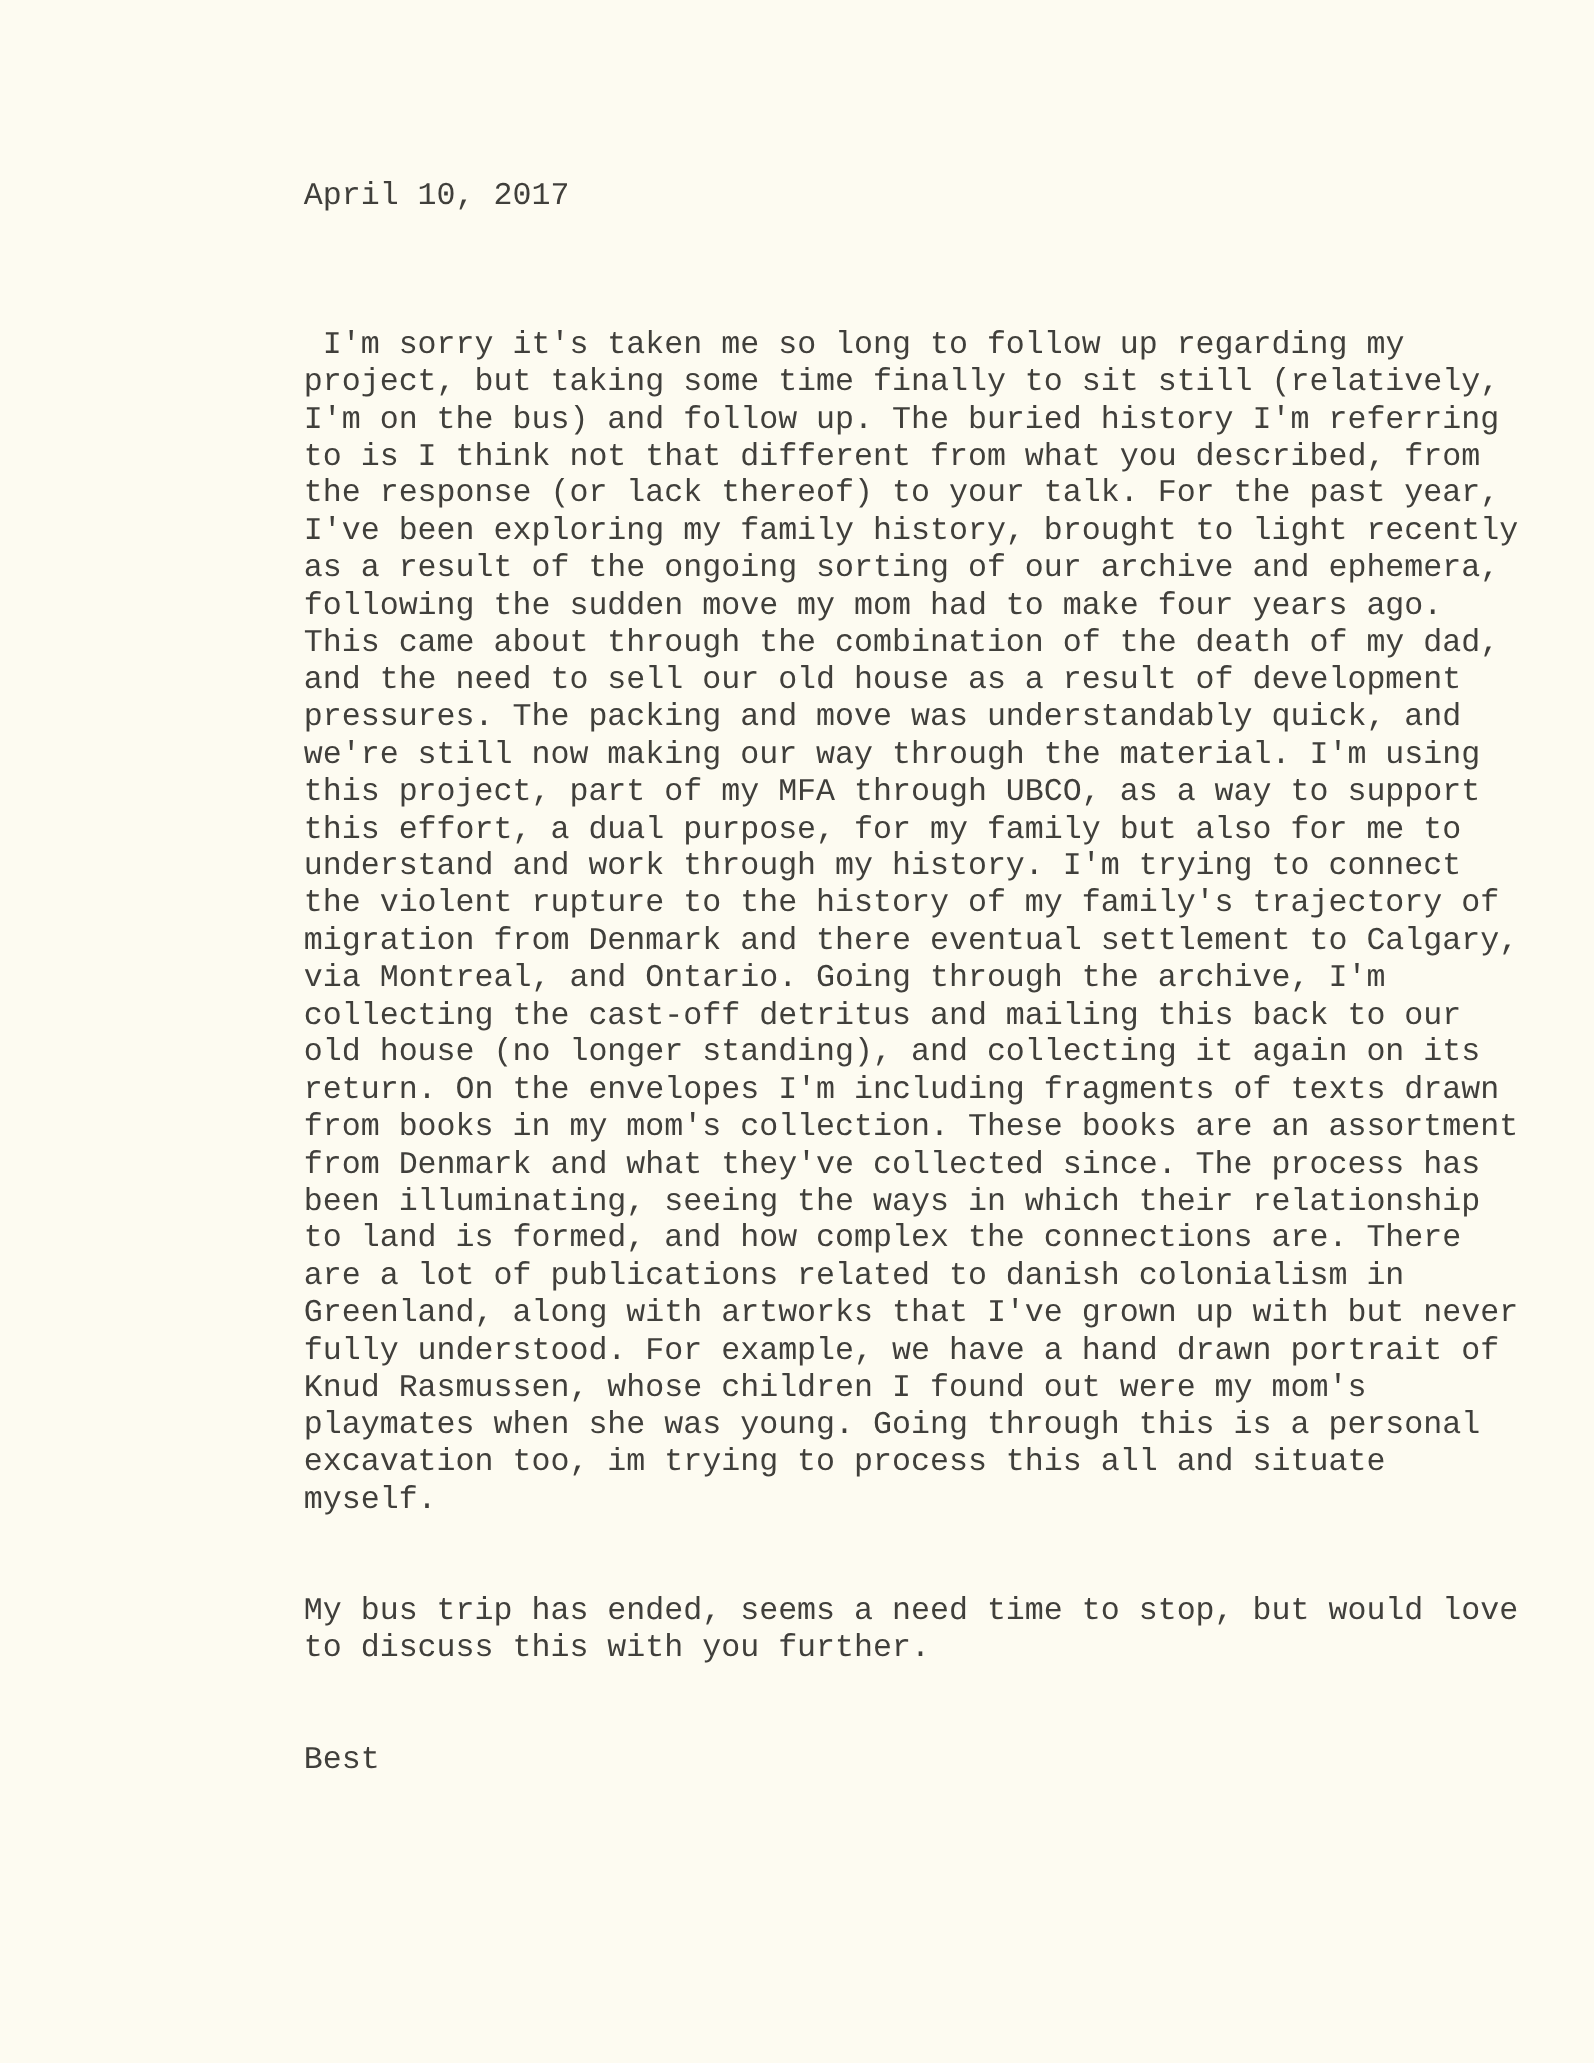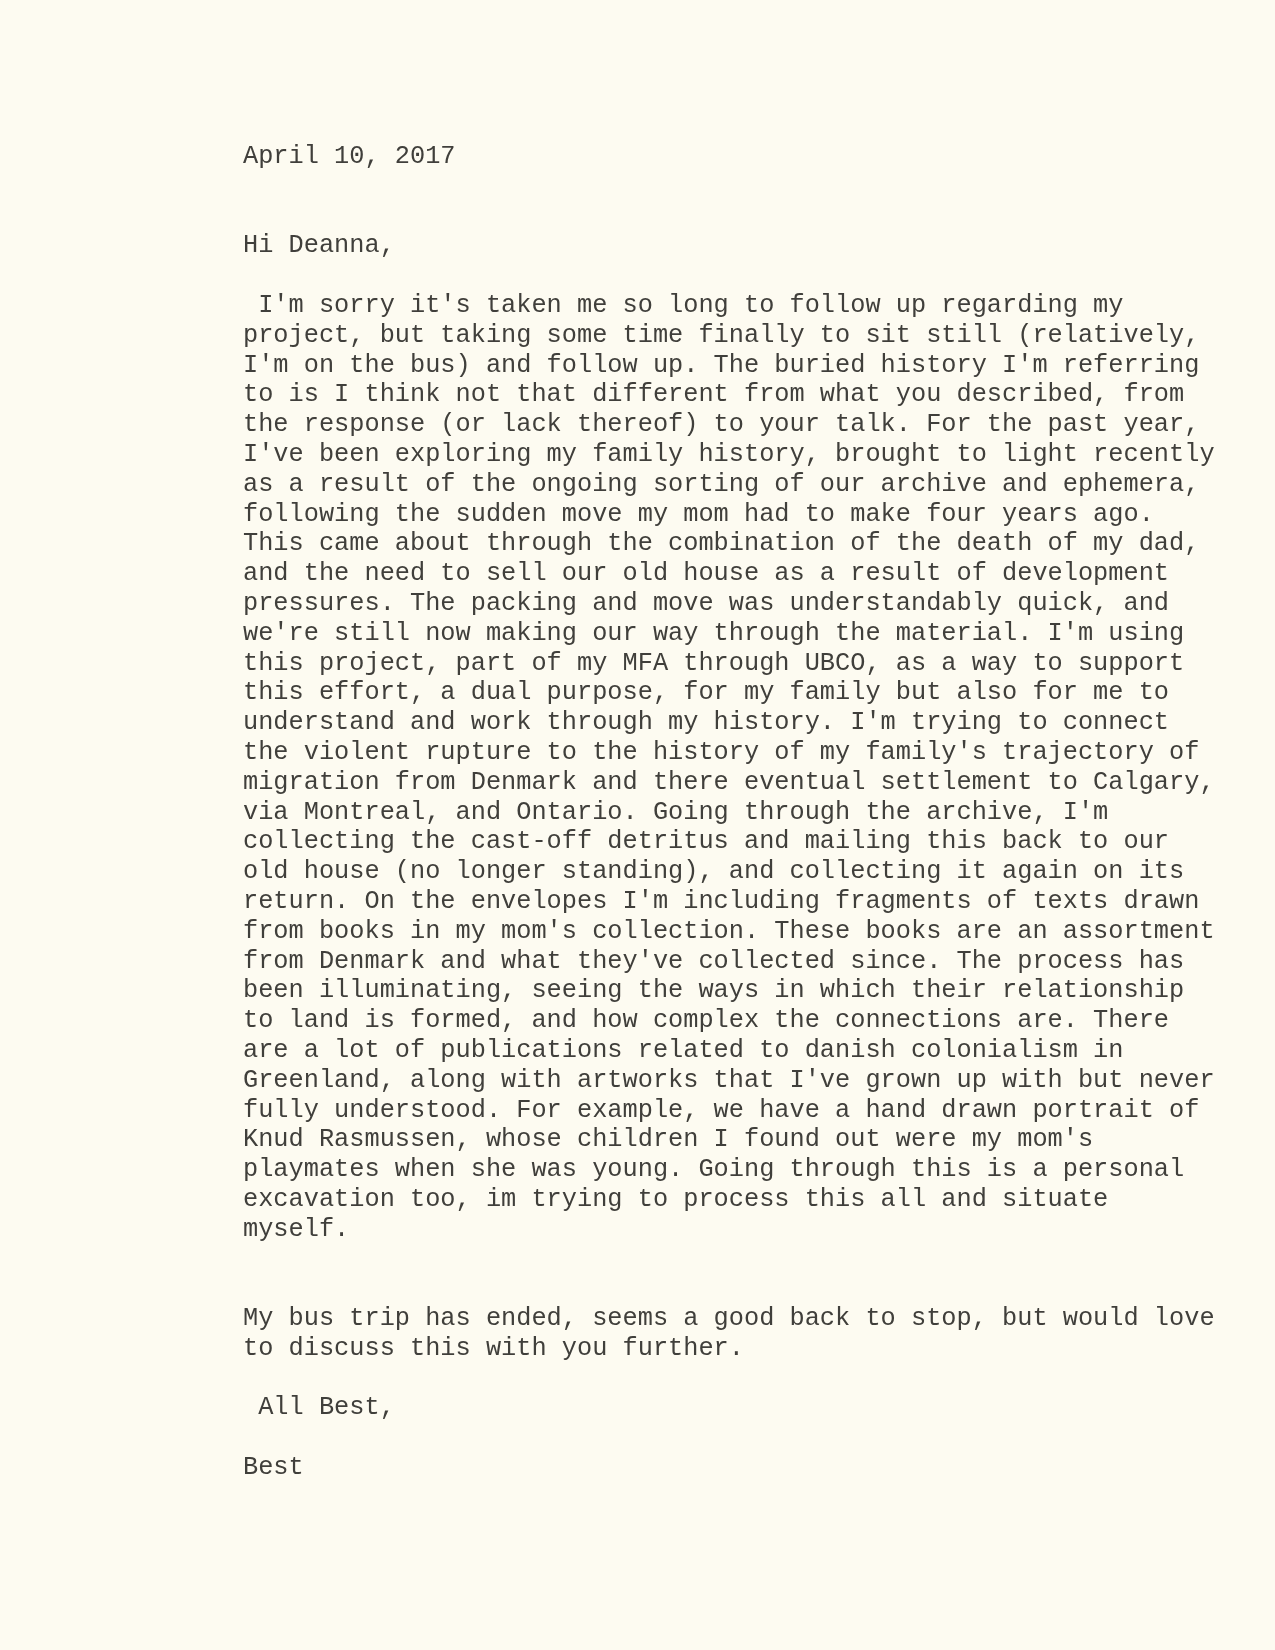--- a/index.html
+++ b/index.html
@@ -29,21 +29,20 @@
   }
   .blank-1 { height: 29.8px; }
   .blank-2 { height: 59.6px; }
 </style>
 </head>
 <body style="background: rgb(253, 251, 241); color: rgb(64, 63, 59);">
 
 <div class="letter">
   <div class="pre">April 10, 2017</div>
   <div class="blank-2"></div>
-  <div class="pre">Hi Deanna,</div>
   <div class="blank-1"></div>
   <div class="pre"> I'm sorry it's taken me so long to follow up regarding my
 project, but taking some time finally to sit still (relatively,
 I'm on the bus) and follow up. The buried history I'm referring
 to is I think not that different from what you described, from
 the response (or lack thereof) to your talk. For the past year,
 I've been exploring my family history, brought to light recently
 as a result of the ongoing sorting of our archive and ephemera,
 following the sudden move my mom had to make four years ago.
 This came about through the combination of the death of my dad,
@@ -64,19 +63,18 @@
 been illuminating, seeing the ways in which their relationship
 to land is formed, and how complex the connections are. There
 are a lot of publications related to danish colonialism in
 Greenland, along with artworks that I've grown up with but never
 fully understood. For example, we have a hand drawn portrait of
 Knud Rasmussen, whose children I found out were my mom's
 playmates when she was young. Going through this is a personal
 excavation too, im trying to process this all and situate
 myself.</div>
   <div class="blank-2"></div>
-  <div class="pre">My bus trip has ended, seems a good back to stop, but would love
+  <div class="pre">My bus trip has ended, seems a need time to stop, but would love
 to discuss this with you further.</div>
   <div class="blank-1"></div>
-  <div class="pre"> All Best,</div>
   <div class="blank-1"></div>
   <div class="pre">Best</div>
 </div>
 
 </body></html>

